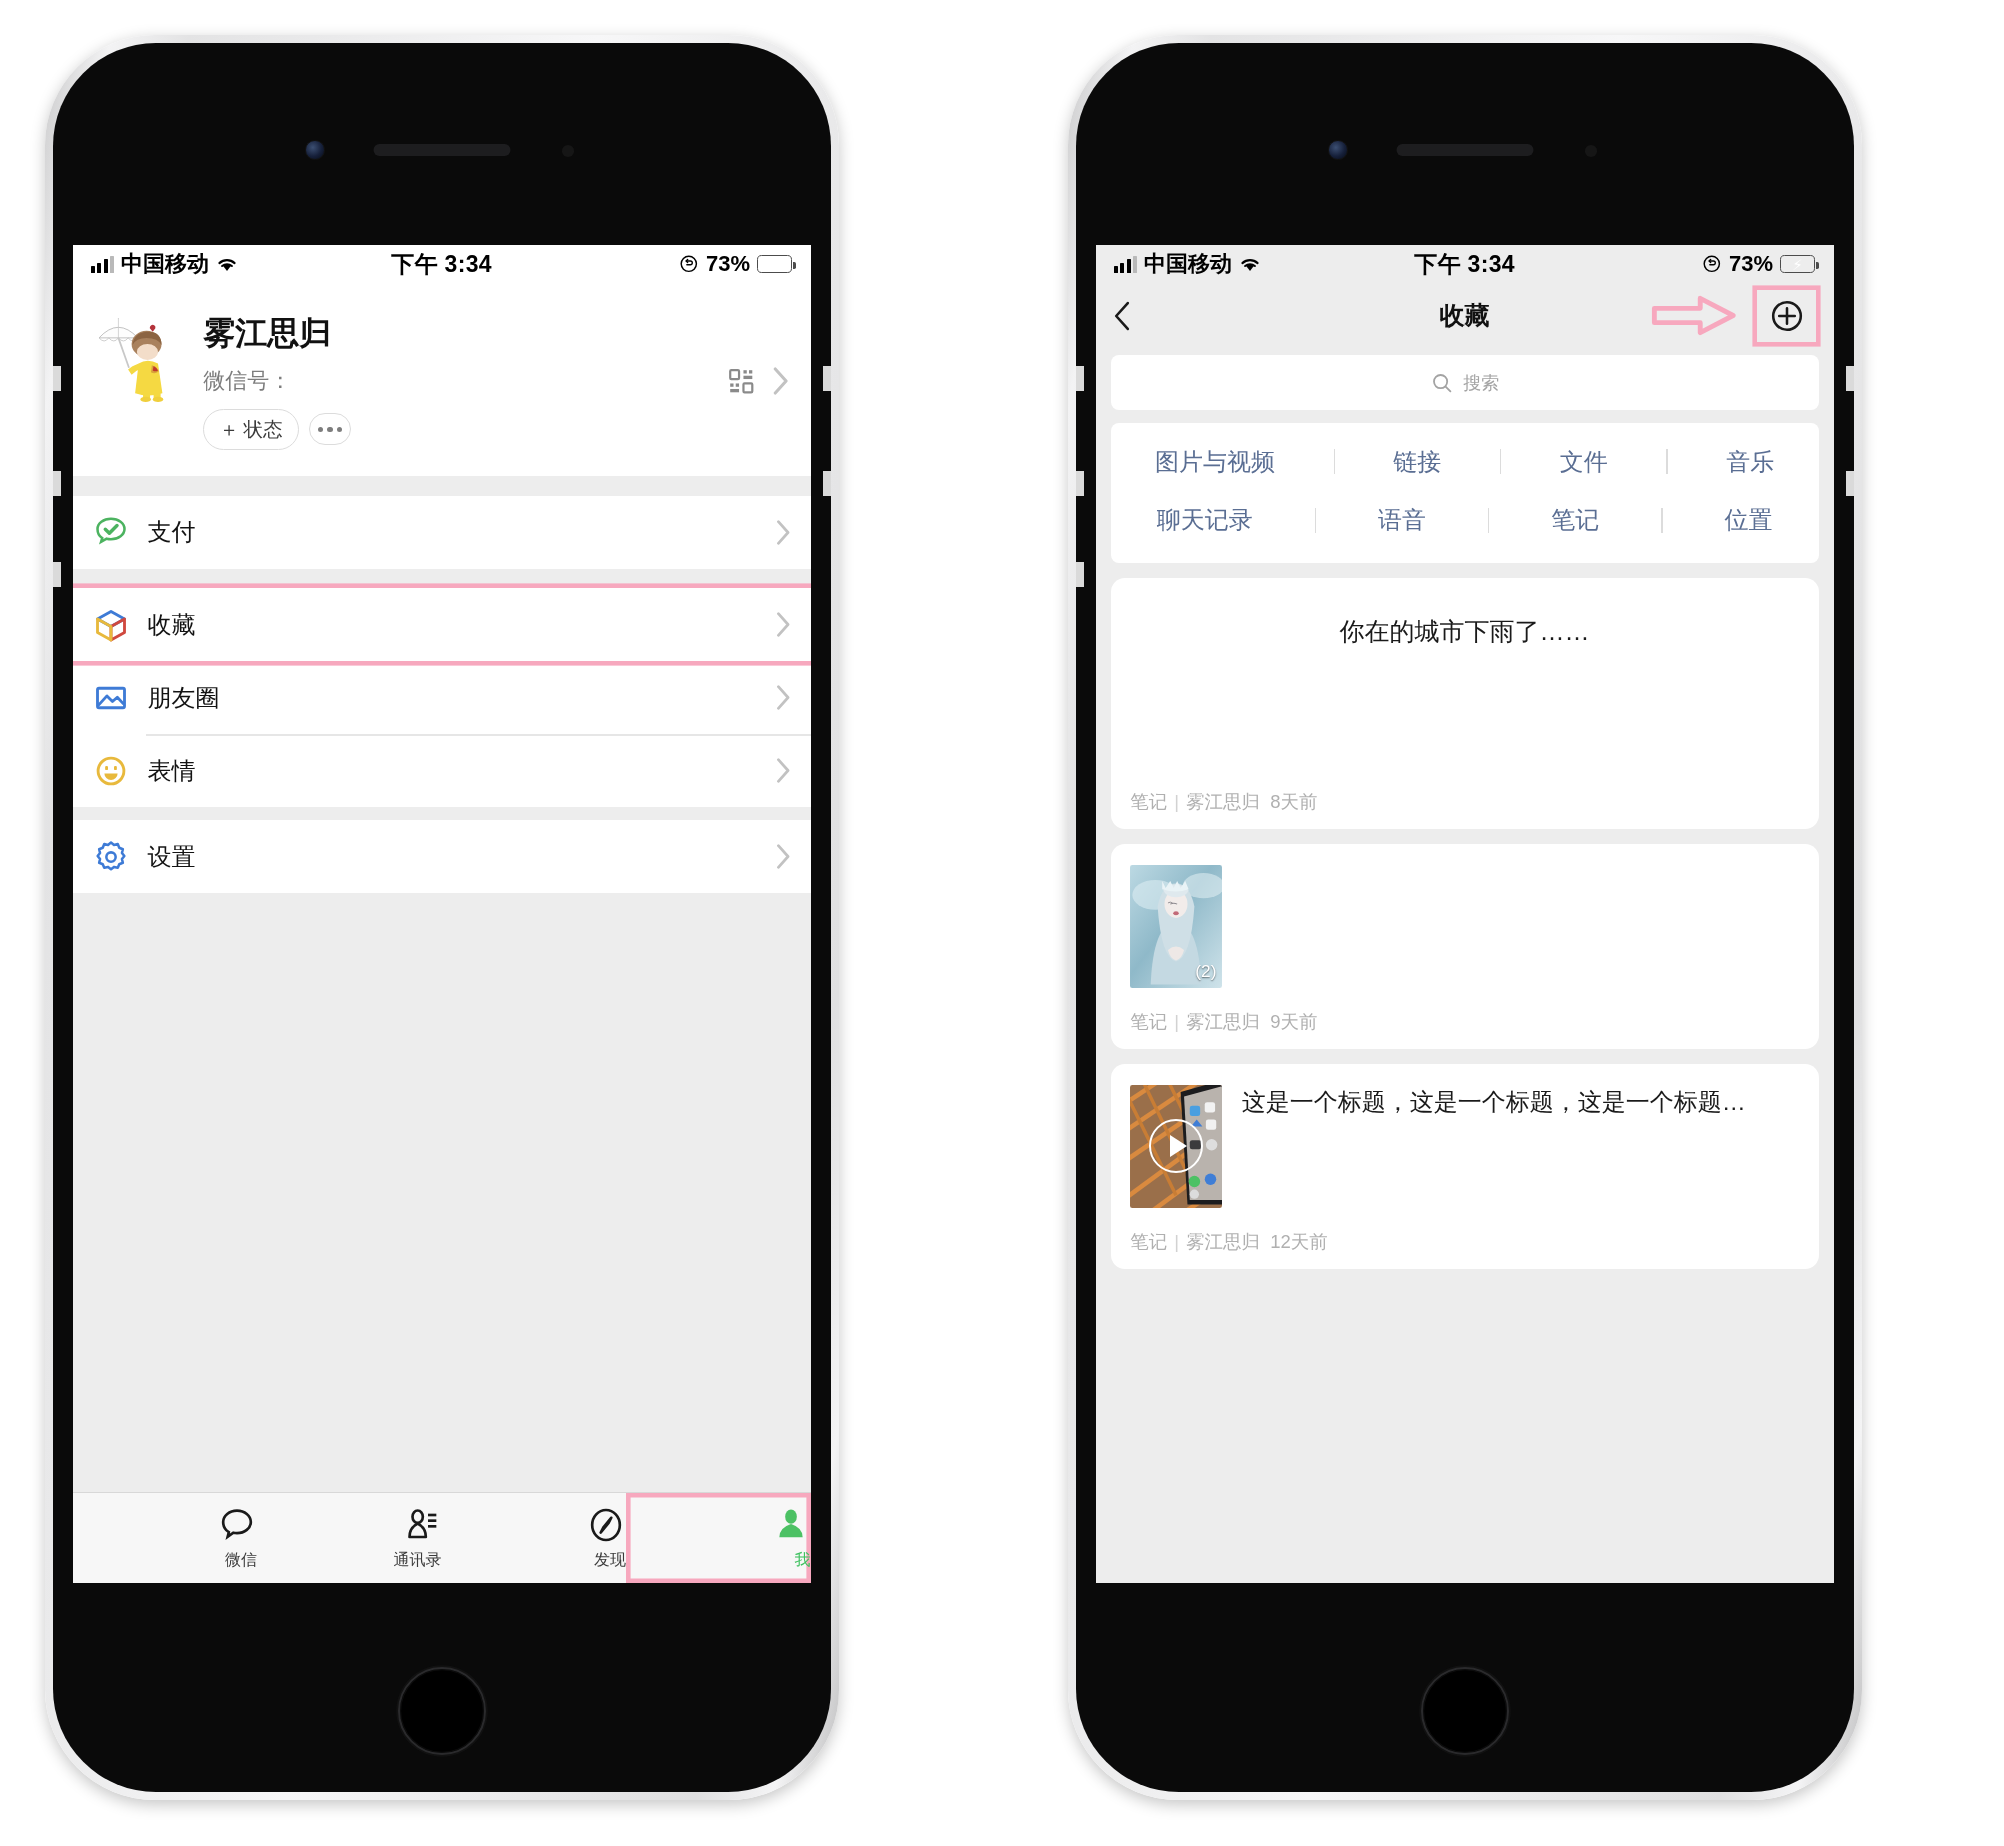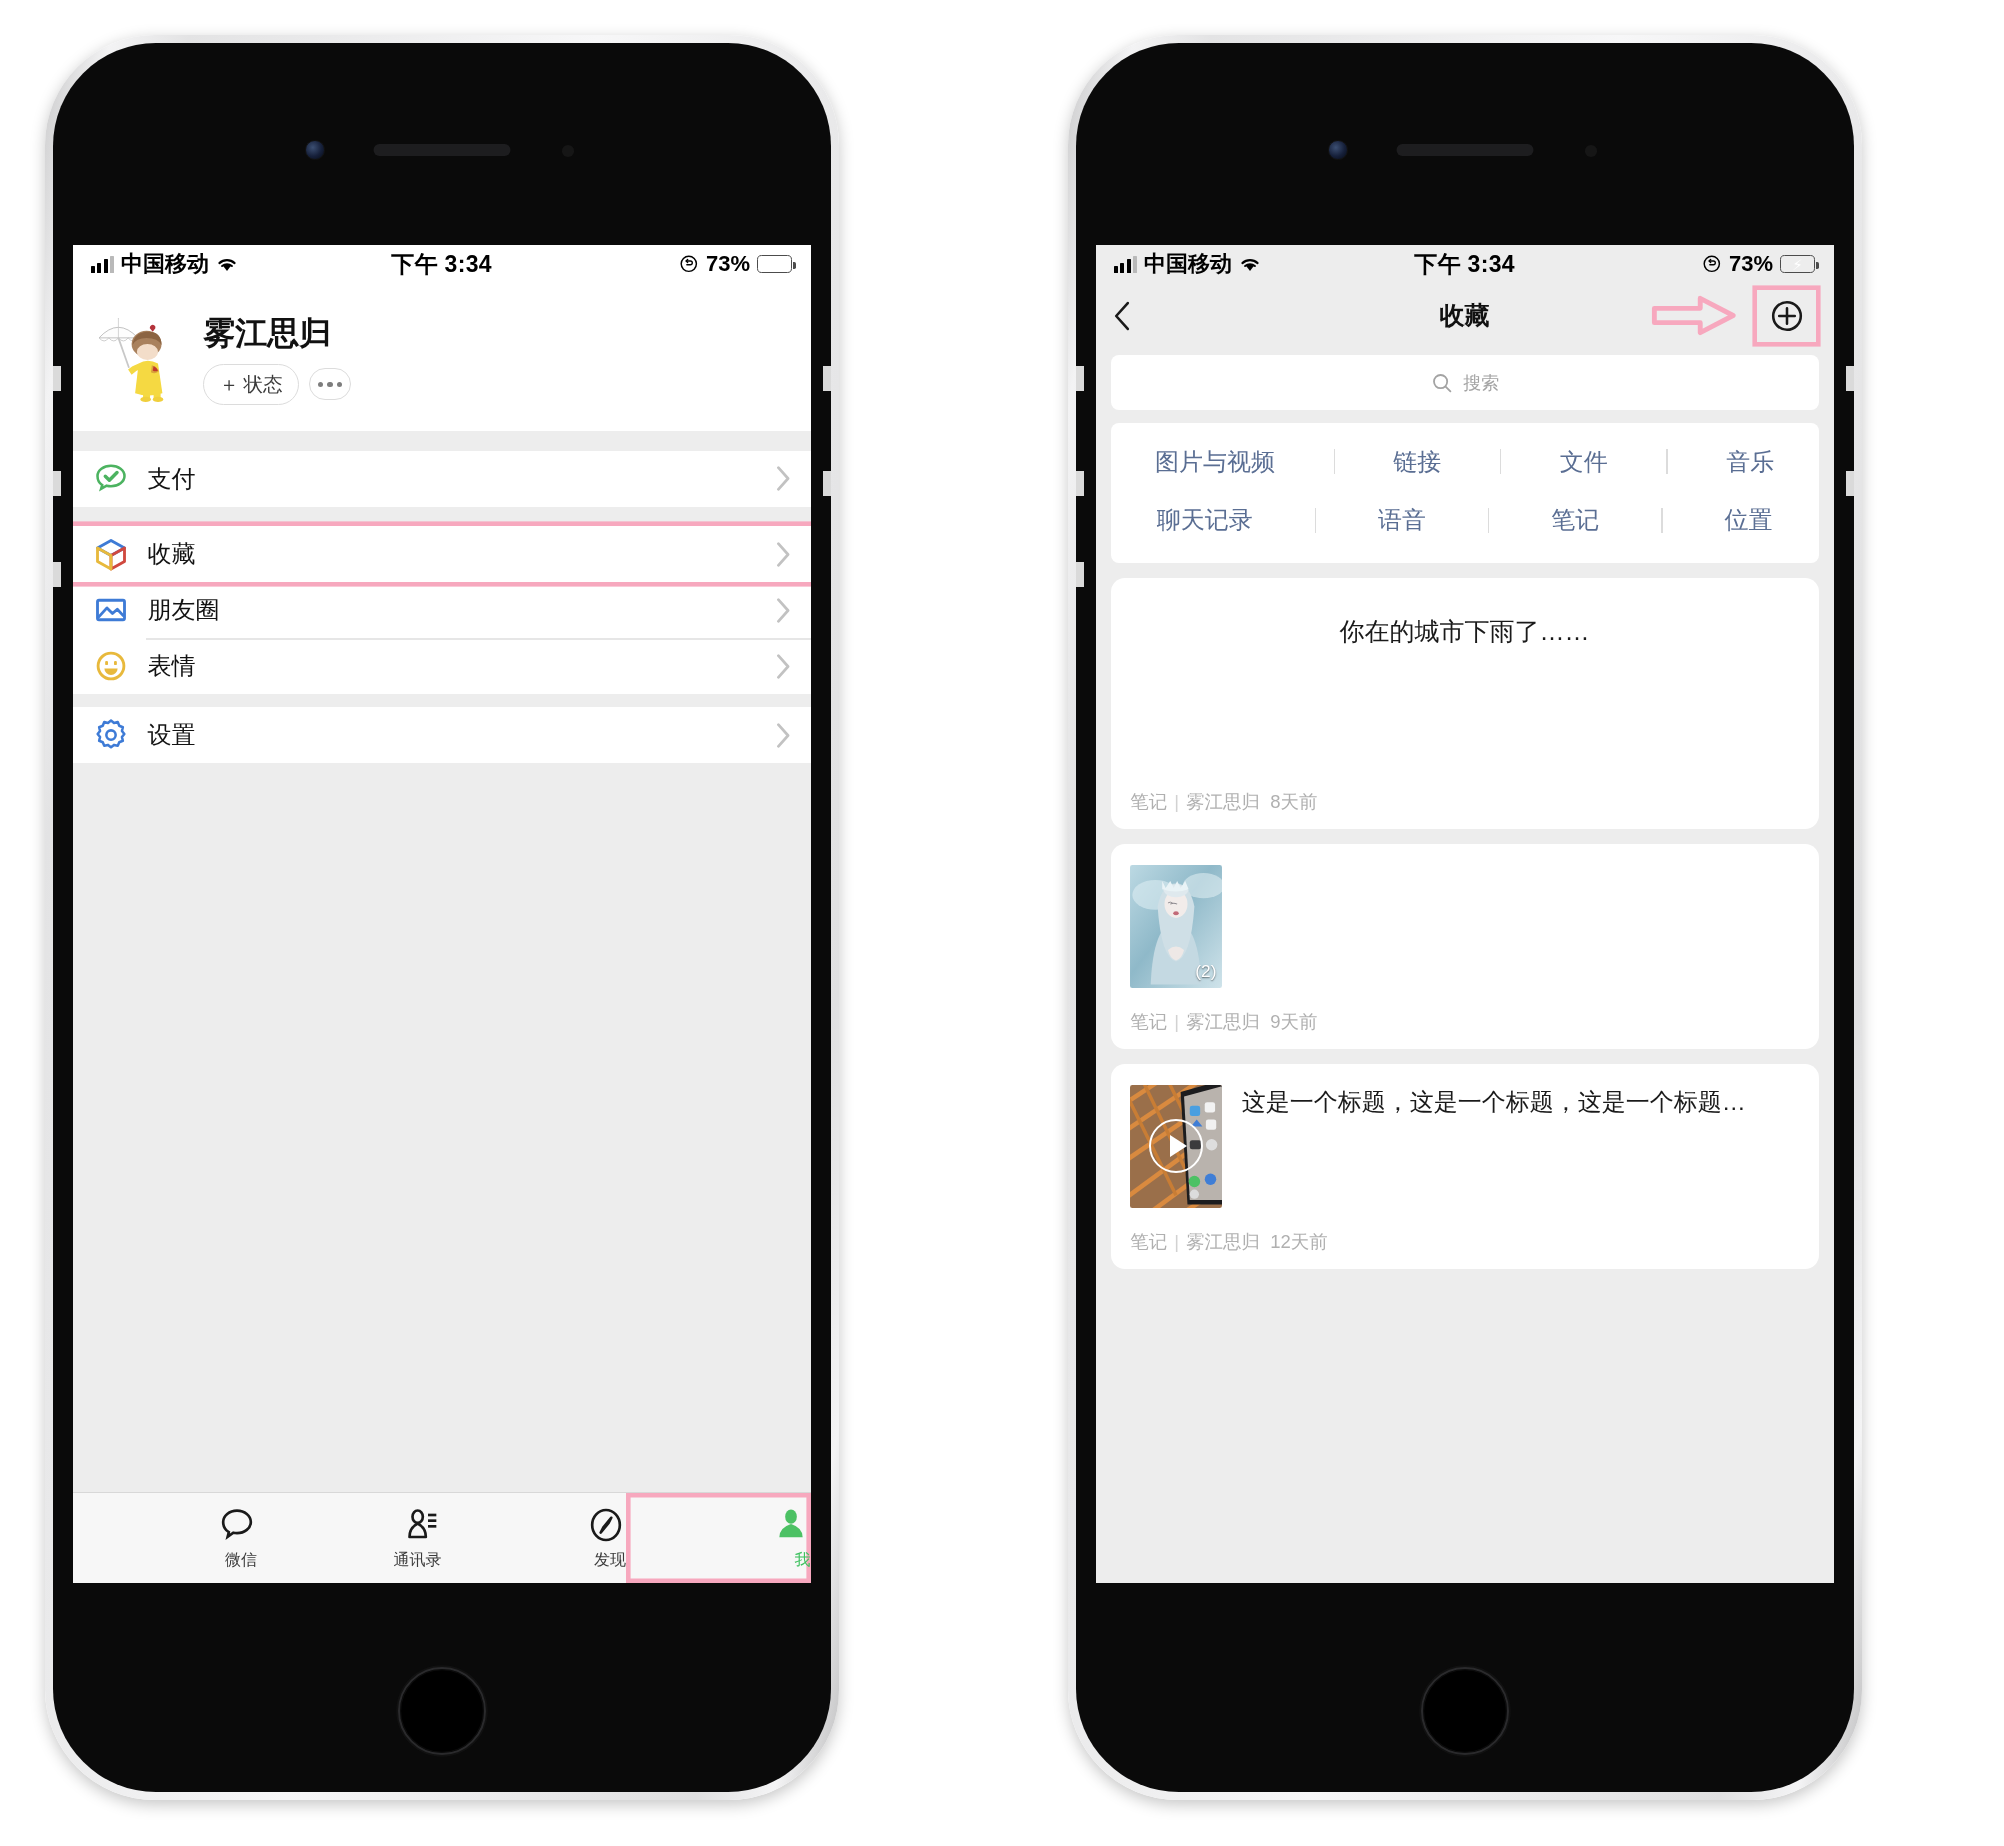--- a/index.html
+++ b/index.html
@@ -139,21 +139,21 @@
   .dots-btn i { width:5.2px; height:5.2px; border-radius:50%; background:#7d7d7d; display:block; }
 
   .chev { display:block; }
 
   
   .gap { height: 19.6px; background: #ededed; }
   .gap.sm { height: 12.7px; }
   .group { background: #fff; }
   .row {
     display:flex; align-items:center;
-    height: 56px; padding: 0 19.6px;
+    height: 73px; padding: 0 19.6px;
     background: #fff;
     position: relative;
   }
   .row + .row::before {
     content:''; position:absolute; left:73px; right:0; top:0; height:1.2px; background:#e6e6e6;
   }
   .row-icon { width: 38px; height: 38px; flex:none; display:flex; align-items:center; justify-content:center; }
   .row-label { margin-left: 17.3px; font-size: 24px; color: #131313; }
   .row-chev { margin-left:auto; }
 
@@ -310,20 +310,38 @@
               <path d="M53 55 q-8 3 -12 7 l4 6 q5-5 10-7z" fill="#f5d942"></path>
               <path d="M68 57 q6 2 8 7 q-5 4 -9 1z" fill="#d9a33b"></path>
               <path d="M70 58 q4 2 5 5 q-3 2 -6 0z" fill="#c0392b"></path>
               <path d="M58 89 h8 v6 h-8z M70 89 h8 v6 h-8z" fill="#f5d942"></path>
               <ellipse cx="61" cy="96" rx="6" ry="3" fill="#f0cf3c"></ellipse>
               <ellipse cx="75" cy="96" rx="6" ry="3" fill="#f0cf3c"></ellipse>
             </svg>
           </div>
           <div class="prof-main">
             <div class="prof-name">雾江思归</div>
+            <div class="prof-row">
+              <span class="prof-id">微信号：</span>
+              <span class="prof-right">
+                <svg width="26.5" height="26.5" viewBox="0 0 24 24">
+                  <rect x="2" y="2" width="8" height="8" rx="1" fill="none" stroke="#8a8a8a" stroke-width="2"></rect>
+                  <rect x="14" y="2" width="3" height="3" fill="#8a8a8a"></rect>
+                  <rect x="19" y="2" width="3" height="3" fill="#8a8a8a"></rect>
+                  <rect x="14" y="7" width="8" height="3" fill="#8a8a8a"></rect>
+                  <rect x="2" y="14" width="3" height="3" fill="#8a8a8a"></rect>
+                  <rect x="7" y="14" width="3" height="3" fill="#8a8a8a"></rect>
+                  <rect x="2" y="19" width="8" height="3" fill="#8a8a8a"></rect>
+                  <rect x="14" y="14" width="8" height="8" rx="1" fill="none" stroke="#8a8a8a" stroke-width="2"></rect>
+                </svg>
+                <svg class="chev" width="16" height="28" viewBox="0 0 12 22">
+                  <path d="M1.5 1.5 L10 11 L1.5 20.5" fill="none" stroke="#c2c2c2" stroke-width="2.4" stroke-linecap="round" stroke-linejoin="round"></path>
+                </svg>
+              </span>
+            </div>
             <div class="prof-actions">
               <div class="pill">
                 <span>＋</span>
                 <span>状态</span>
               </div>
               <div class="dots-btn">
                   <i></i>
                   <i></i>
                   <i></i>
                 </div>

